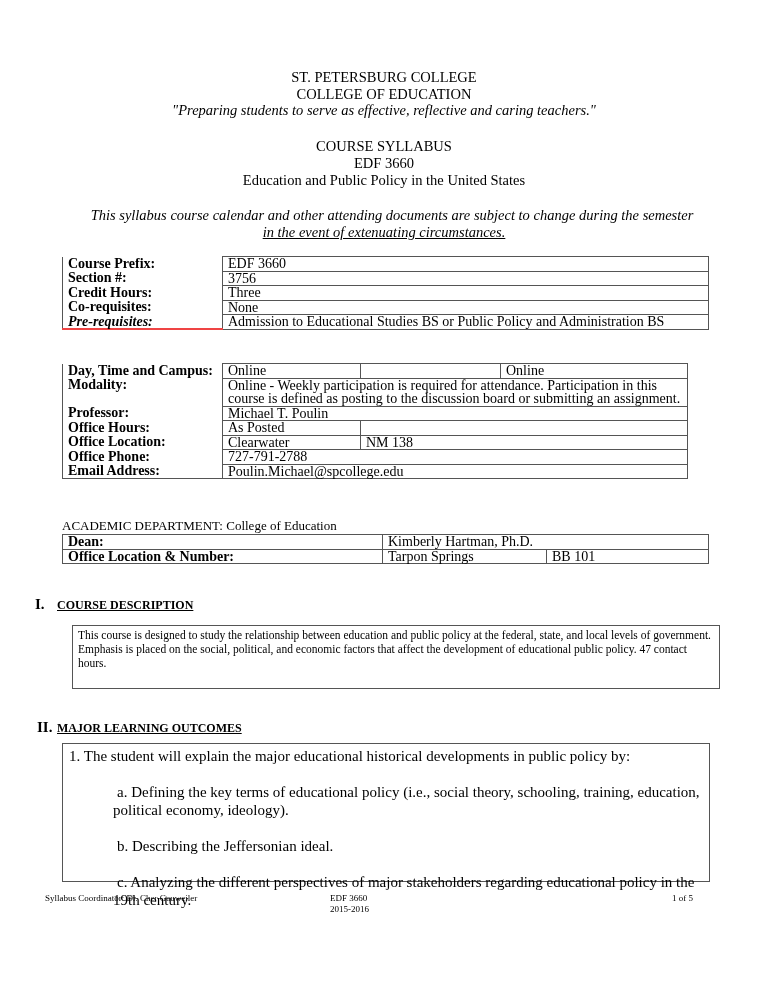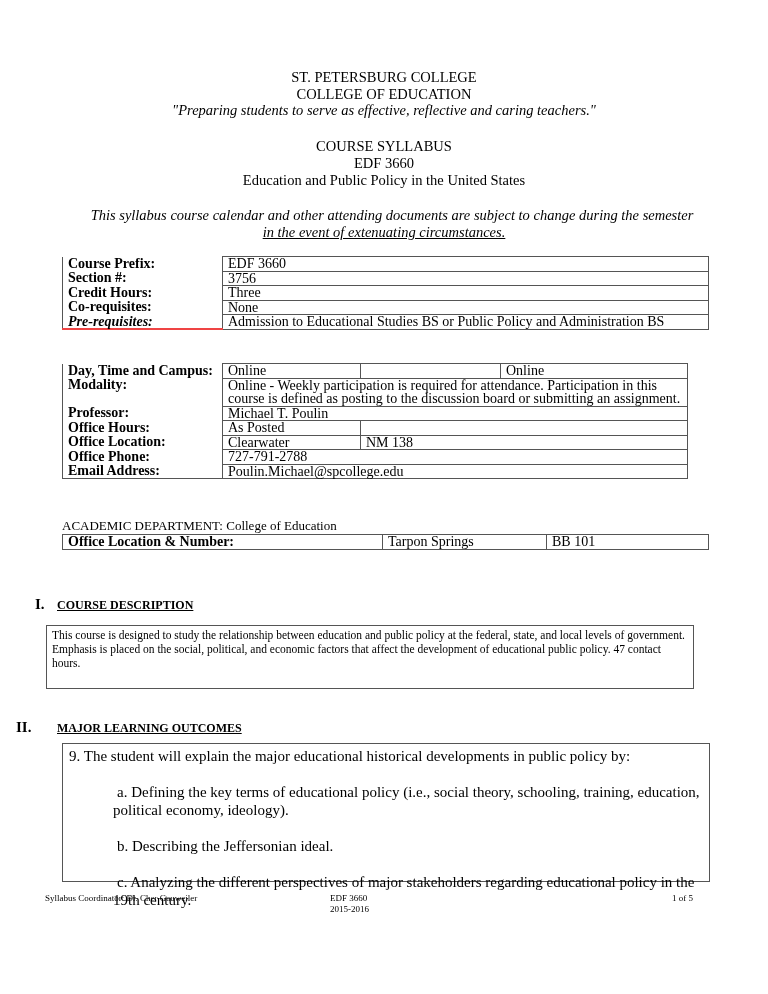--- a/index.html
+++ b/index.html
@@ -107,38 +107,42 @@
   </table>
 
 <div class="abs" style="left:62px; top:518px; font-weight:normal; font-size:13px;">ACADEMIC DEPARTMENT: College of Education</div>
 <table style="left:62px; top:534px; width:647px;">
   <colgroup>
       <col style="width:320px">
       <col style="width:164px">
       <col>
     </colgroup>
   <tbody>
+      <tr>
+    <td class="lbl">Dean:</td>
+    <td colspan="2">Kimberly Hartman, Ph.D.</td>
+  </tr>
   <tr>
     <td class="lbl">Office Location &amp; Number:</td>
     <td>Tarpon Springs</td>
     <td>BB 101</td>
   </tr>
 </tbody>
   </table>
 
 <div class="abs sec-num" style="left:35px; top:596px;">I.</div>
 <div class="abs sec-title" style="left:57px; top:598px;">COURSE DESCRIPTION</div>
-<div class="box desc" style="left:46px; top:625px; width:636px; height:58px;">
+<div class="box desc" style="left:72px; top:625px; width:636px; height:58px;">
   <span>This course is designed to study the relationship between education and public policy at the federal, state, and local levels of government. Emphasis is placed on the social, political, and economic factors that affect the development of educational public policy. 47 contact hours.</span>
 </div>
 
-<div class="abs sec-num" style="left:16px; top:719px;">II.</div>
+<div class="abs sec-num" style="left:37px; top:719px;">II.</div>
 <div class="abs sec-title" style="left:57px; top:721px;">MAJOR LEARNING OUTCOMES</div>
 <div class="box outc" style="left:62px; top:743px; width:634px; height:131px;">
-  <p>9. The student will explain the major educational historical developments in public policy by:</p>
+  <p>1. The student will explain the major educational historical developments in public policy by:</p>
   <p style="margin:18px 0 0 44px; text-indent:4px;">a. Defining the key terms of educational policy (i.e., social theory, schooling, training, education, political economy, ideology).</p>
   <p style="margin:18px 0 0 44px; text-indent:4px;">b. Describing the Jeffersonian ideal.</p>
   <p style="margin:18px 0 0 44px; text-indent:4px;">c. Analyzing the different perspectives of major stakeholders regarding educational policy in the 19th century.</p>
 </div>
 
 <div class="abs footer" style="left:45px; top:893px;">Syllabus Coordinator:  Dr. Cher Gauweiler</div>
 <div class="abs footer" style="left:330px; top:893px;">EDF 3660</div>
 <div class="abs footer" style="left:330px; top:904px;">2015-2016</div>
 <div class="abs footer" style="left:672px; top:893px;">1 of 5</div>
 

